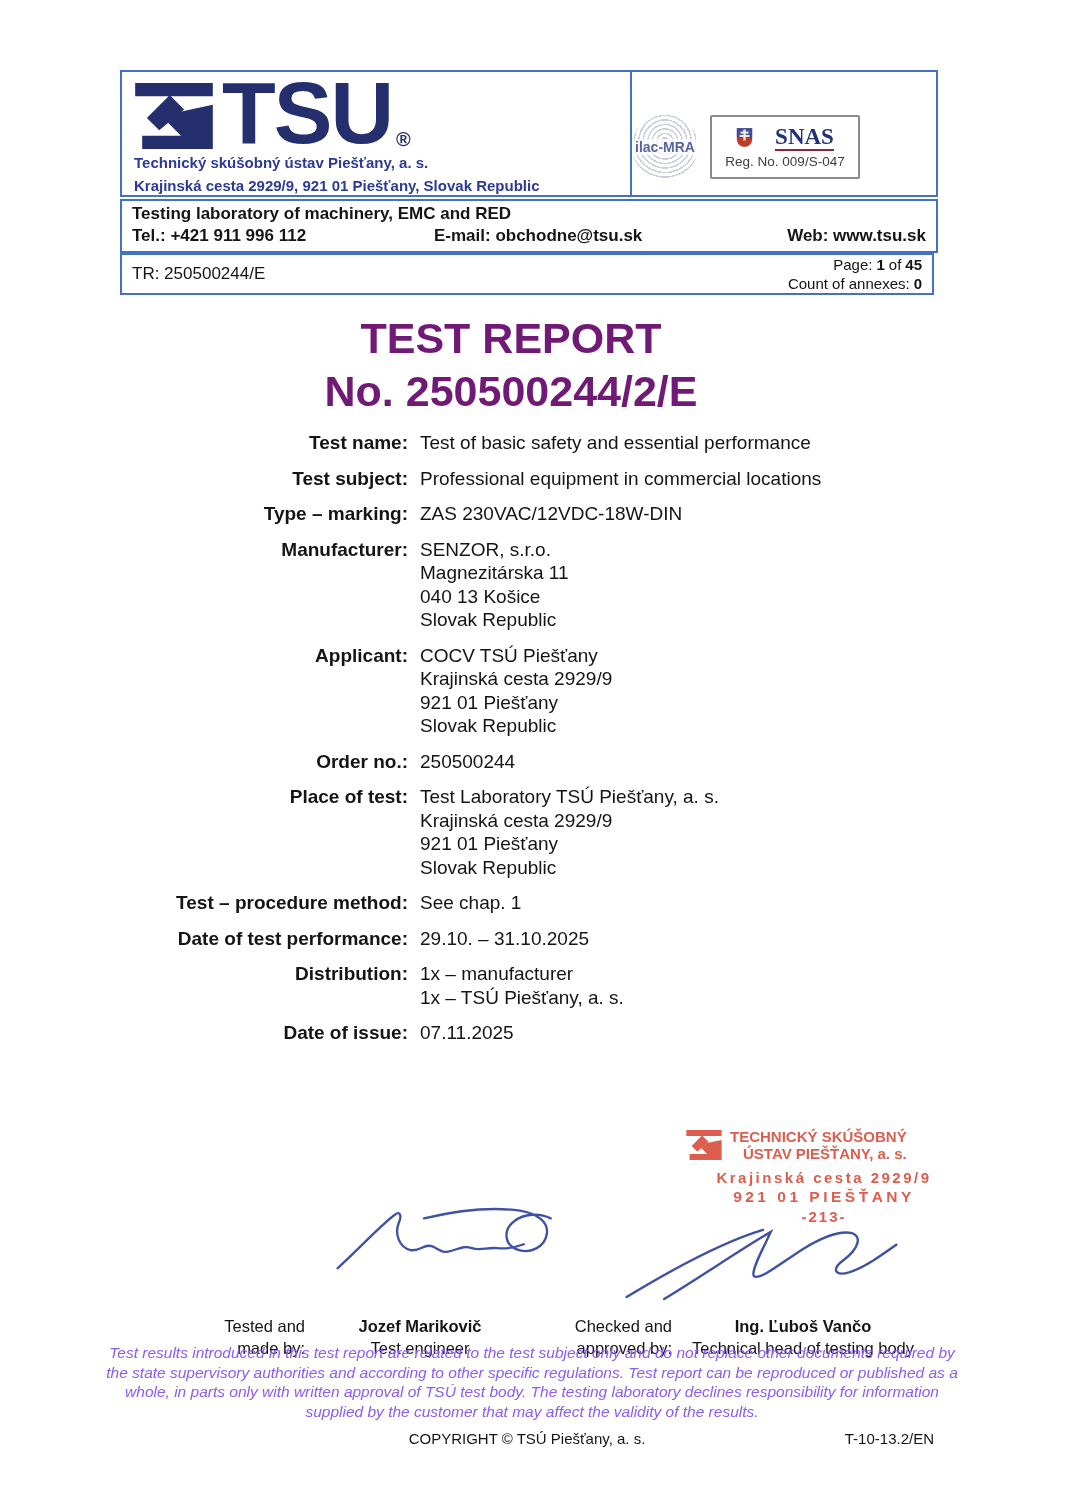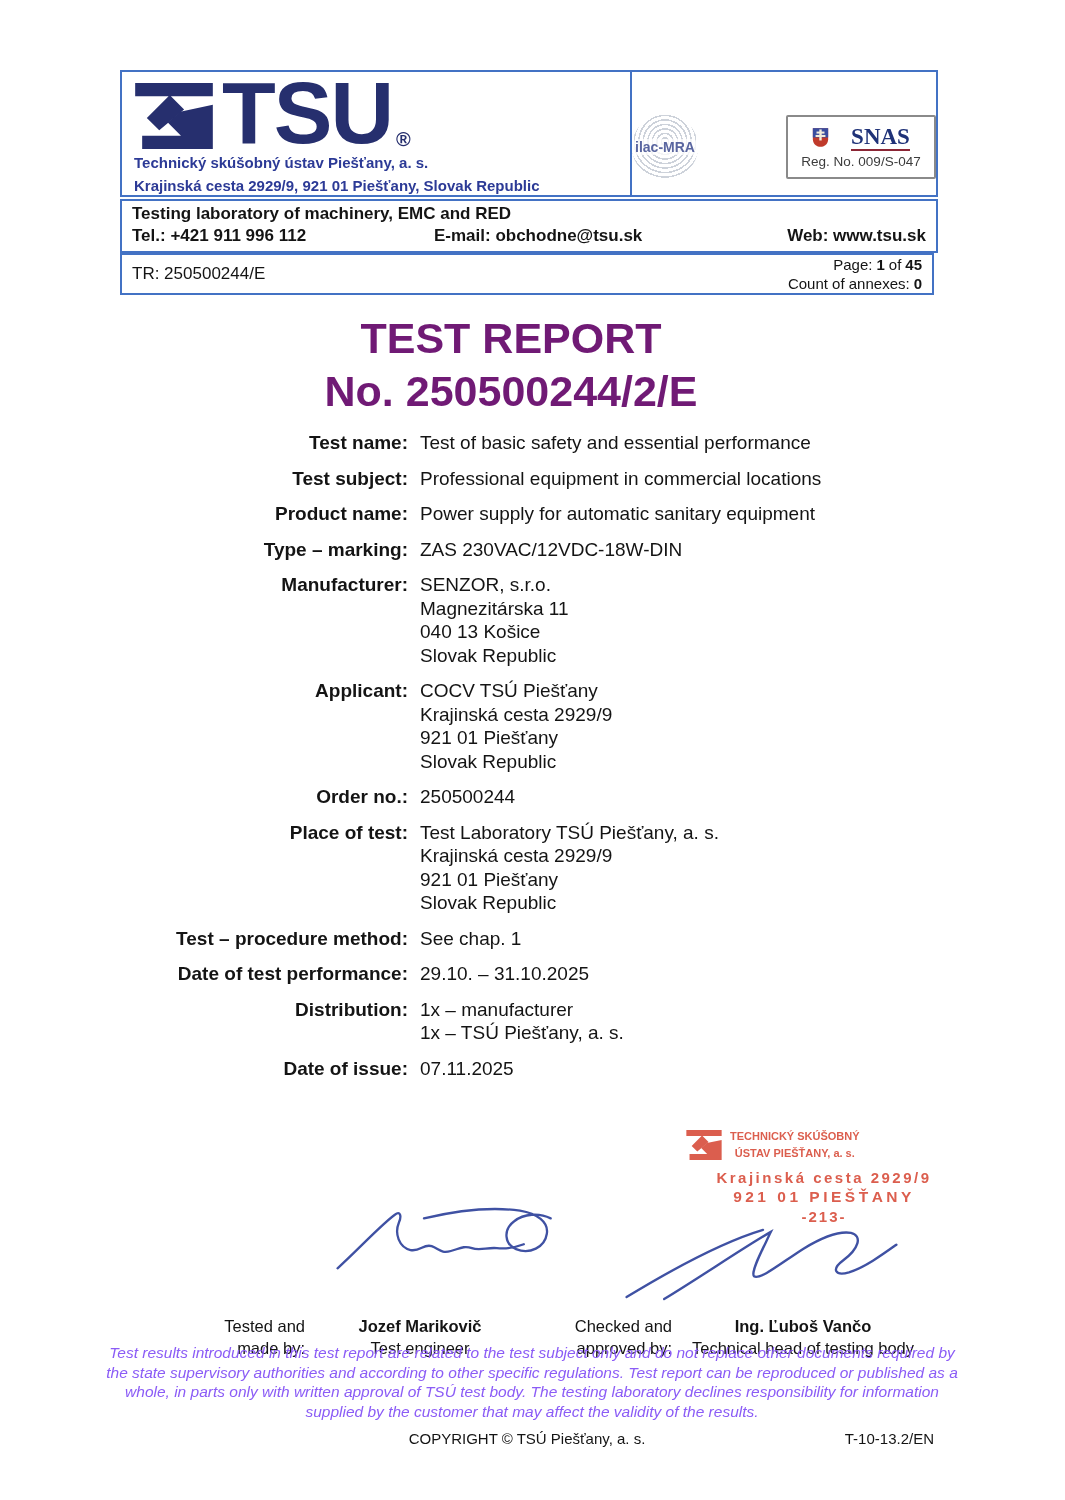--- a/index.html
+++ b/index.html
@@ -7,21 +7,21 @@
     position:relative;width:1065px;height:1500px;background:#ffffff;
     font-family:"Liberation Sans","DejaVu Sans",sans-serif;color:#141414;
     overflow:hidden;margin:0 auto;
   }
   .preline{white-space:pre-line;}
 
   
   .hbox{position:absolute;left:120px;width:814px;border:2px solid var(--border_blue,#4372c4);background:#fff;}
   .box1{top:70px;height:123px;display:flex;}
   .box1-left{width:510px;border-right:2px solid var(--border_blue,#4372c4);padding:8px 0 12px 12px;box-sizing:border-box;}
-  .box1-right{flex:1;display:flex;align-items:center;justify-content:space-between;gap:12px;margin-top:26px;}
+  .box1-right{flex:1;display:flex;align-items:center;justify-content:flex-start;gap:12px;margin-top:26px;}
 
   .logo-row{display:flex;align-items:flex-start;}
   .logo-mark{width:80px;height:66px;margin-top:3px;}
   .logo-text{font-size:88px;font-weight:bold;color:var(--navy,#262f6e);line-height:66px;letter-spacing:-2px;margin-left:8px;}
   .logo-reg{font-size:20px;font-weight:bold;color:var(--navy,#262f6e);align-self:flex-end;margin:0 0 -2px 4px;}
   .logo-addr{color:var(--royal,#2c3a96);font-weight:bold;font-size:15px;line-height:18px;margin-top:5px;}
 
   .ilac-seal{position:relative;width:66px;height:66px;border-radius:50%;
     background:repeating-radial-gradient(circle at 50% 42%,#ffffff 0 3px,#cdd2da 3px 4.5px);
     display:flex;align-items:center;justify-content:center;}
@@ -54,21 +54,21 @@
   
   .fields{position:absolute;left:120px;top:431px;width:814px;}
   .frow{display:flex;margin-bottom:12px;}
   .flabel{width:288px;text-align:right;font-weight:bold;font-size:19px;line-height:23.5px;flex:none;}
   .fvalue{margin-left:12px;font-size:19px;line-height:23.5px;white-space:pre-line;}
 
   
   .stamp{position:absolute;left:686px;top:1128px;width:276px;color:var(--stamp_red,#d9513f);opacity:.92;}
   .stamp-top{display:flex;align-items:flex-start;gap:8px;}
   .stamp-mark{width:36px;height:30px;flex:none;margin-top:2px;}
-  .stamp-name{font-weight:bold;font-size:11px;line-height:17px;text-align:center;}
+  .stamp-name{font-weight:bold;font-size:15px;line-height:17px;text-align:right;}
   .stamp-addr1{font-weight:bold;font-size:15px;letter-spacing:2.5px;text-align:center;margin-top:7px;}
   .stamp-addr2{font-weight:bold;font-size:15.5px;letter-spacing:3.5px;text-align:center;margin-top:2px;}
   .stamp-num{font-weight:bold;font-size:15px;letter-spacing:2px;text-align:center;margin-top:2px;}
 
   .sig-svg{position:absolute;}
   .sig1{left:328px;top:1203px;width:238px;height:72px;}
   .sig2{left:612px;top:1220px;width:298px;height:84px;}
 
   
   .sigrow{position:absolute;left:120px;top:1315px;width:814px;display:flex;font-size:16.5px;line-height:22px;}
@@ -152,24 +152,20 @@
   <div class="fields">
     <div class="frow">
       <div class="flabel">Test name:</div>
       <div class="fvalue">Test of basic safety and essential performance</div>
     </div>
     <div class="frow">
       <div class="flabel">Test subject:</div>
       <div class="fvalue">Professional equipment in commercial locations</div>
     </div>
     <div class="frow">
-      <div class="flabel">Product name:</div>
-      <div class="fvalue">Power supply for automatic sanitary equipment</div>
-    </div>
-    <div class="frow">
       <div class="flabel">Type – marking:</div>
       <div class="fvalue">ZAS 230VAC/12VDC-18W-DIN</div>
     </div>
     <div class="frow">
       <div class="flabel">Manufacturer:</div>
       <div class="fvalue">SENZOR, s.r.o.
 Magnezitárska 11
 040 13 Košice
 Slovak Republic</div>
     </div>

